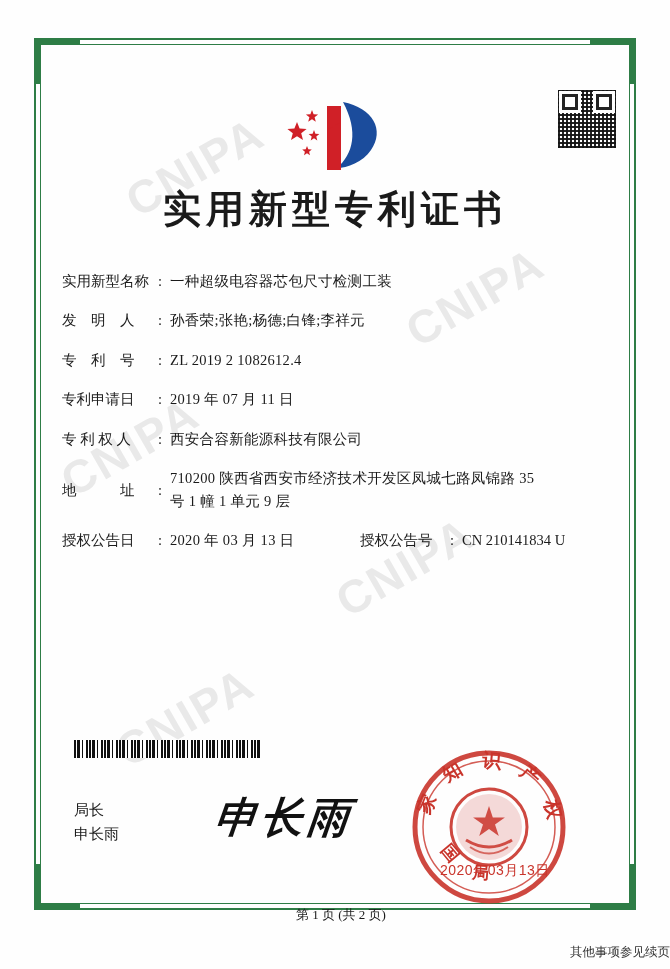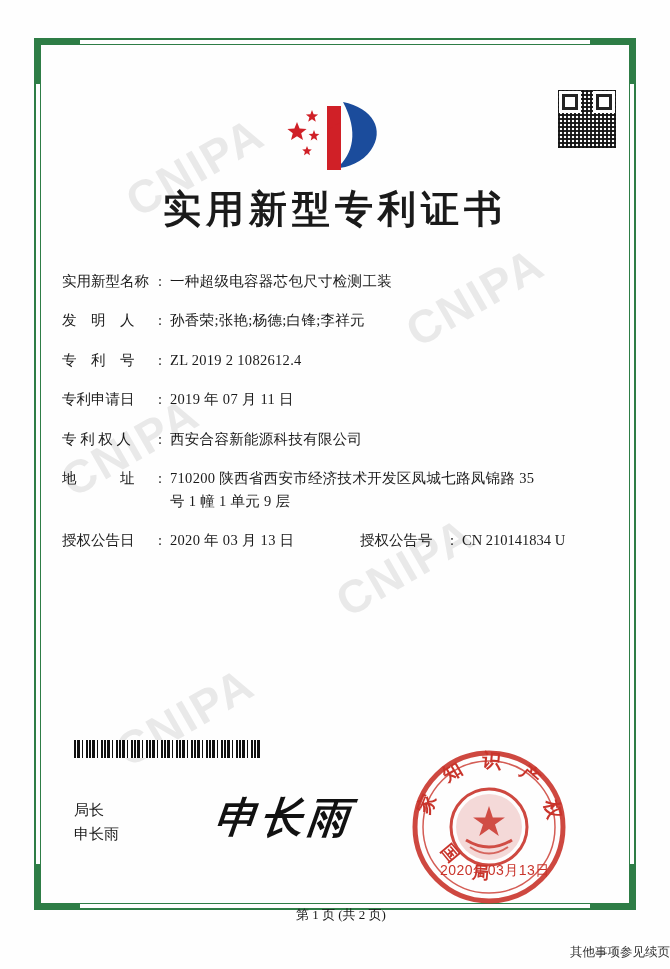--- a/index.html
+++ b/index.html
@@ -116,21 +116,21 @@
   
   .fields {
     position: absolute;
     left: 62px; top: 270px;
     width: 546px;
     font-size: 14.5px;
     line-height: 1.55;
   }
   .field-row {
     display: flex;
-    align-items: flex-start;
+    align-items: center;
     margin-bottom: 17px;
   }
   .field-label {
     width: 96px;
     flex: 0 0 96px;
     letter-spacing: 0px;
     white-space: pre;
   }
   .field-colon {
     width: 12px;

